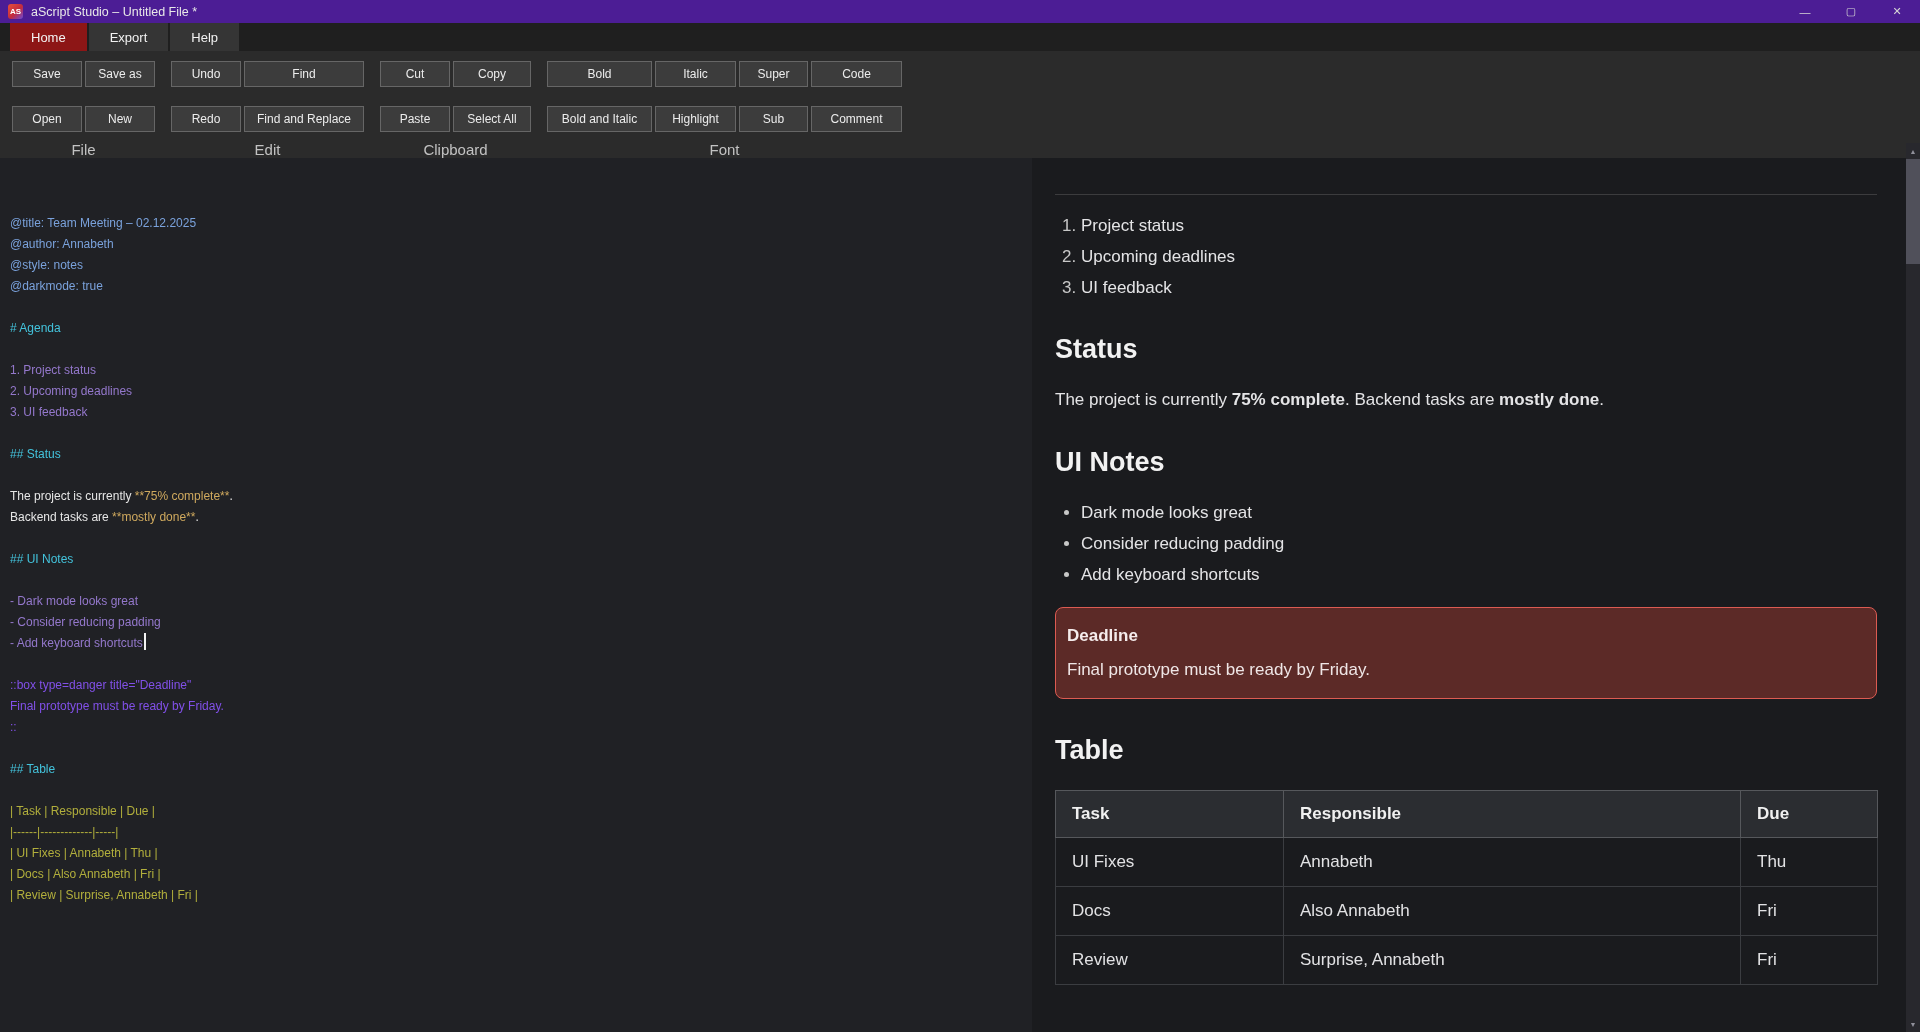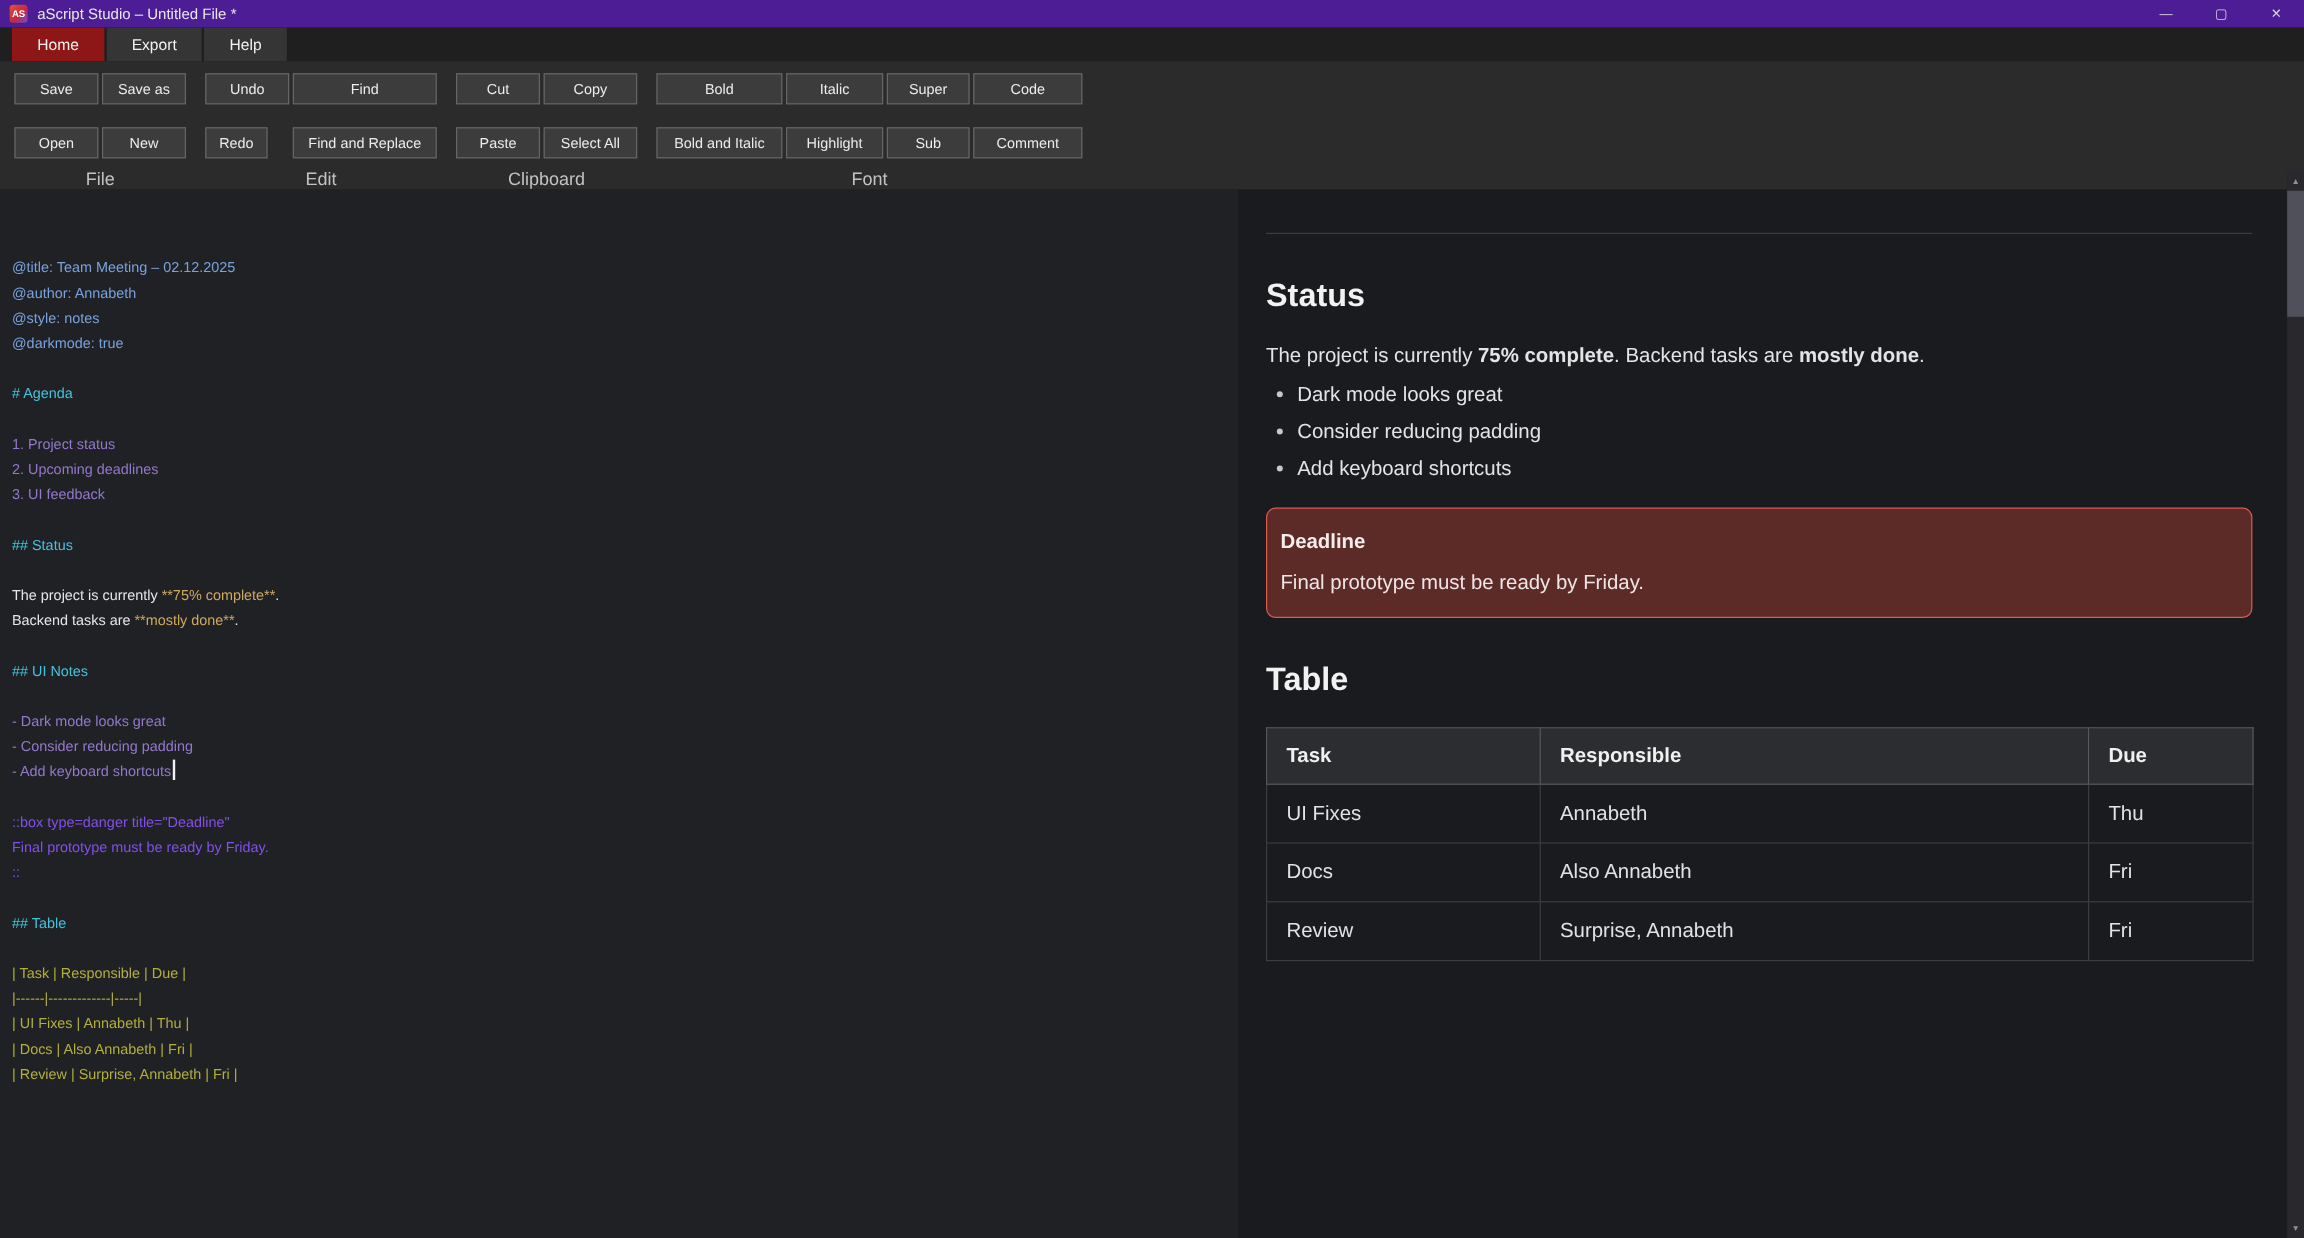--- a/index.html
+++ b/index.html
@@ -125,21 +125,21 @@
             <button class="rbtn" style="width: 70px;">Save as</button>
             <button class="rbtn" style="width: 70px;">New</button>
           </div>
         </div>
         <div class="group-label">File</div>
       </div>
       <div class="ribbon-group">
         <div class="group-cols">
           <div class="group-col">
             <button class="rbtn" style="width: 70px;">Undo</button>
-            <button class="rbtn" style="width: 52px; text-align: right;">Redo</button>
+            <button class="rbtn" style="width: 70px; text-align: right;">Redo</button>
           </div>
           <div class="group-col">
             <button class="rbtn" style="width: 120px;">Find</button>
             <button class="rbtn" style="width: 120px;">Find and Replace</button>
           </div>
         </div>
         <div class="group-label">Edit</div>
       </div>
       <div class="ribbon-group">
         <div class="group-cols">
@@ -178,22 +178,28 @@
     </div>
 
   <div class="main">
 
     <div class="editor">
       <div><div class="editor-line"><span class="c-meta">@title: Team Meeting – 02.12.2025</span></div><div class="editor-line"><span class="c-meta">@author: Annabeth</span></div><div class="editor-line"><span class="c-meta">@style: notes</span></div><div class="editor-line"><span class="c-meta">@darkmode: true</span></div><div class="editor-line"></div><div class="editor-line"><span class="c-heading"># Agenda</span></div><div class="editor-line"></div><div class="editor-line"><span class="c-list">1. Project status</span></div><div class="editor-line"><span class="c-list">2. Upcoming deadlines</span></div><div class="editor-line"><span class="c-list">3. UI feedback</span></div><div class="editor-line"></div><div class="editor-line"><span class="c-heading">## Status</span></div><div class="editor-line"></div><div class="editor-line"><span class="c-text">The project is currently </span><span class="c-bold">**75% complete**</span><span class="c-text">.</span></div><div class="editor-line"><span class="c-text">Backend tasks are </span><span class="c-bold">**mostly done**</span><span class="c-text">.</span></div><div class="editor-line"></div><div class="editor-line"><span class="c-heading">## UI Notes</span></div><div class="editor-line"></div><div class="editor-line"><span class="c-list">- Dark mode looks great</span></div><div class="editor-line"><span class="c-list">- Consider reducing padding</span></div><div class="editor-line"><span class="c-list">- Add keyboard shortcuts</span><span class="cursor"></span></div><div class="editor-line"></div><div class="editor-line"><span class="c-box">::box type=danger title="Deadline"</span></div><div class="editor-line"><span class="c-box">Final prototype must be ready by Friday.</span></div><div class="editor-line"><span class="c-box">::</span></div><div class="editor-line"></div><div class="editor-line"><span class="c-heading">## Table</span></div><div class="editor-line"></div><div class="editor-line"><span class="c-table">| Task | Responsible | Due |</span></div><div class="editor-line"><span class="c-table">|------|-------------|-----|</span></div><div class="editor-line"><span class="c-table">| UI Fixes | Annabeth | Thu |</span></div><div class="editor-line"><span class="c-table">| Docs | Also Annabeth | Fri |</span></div><div class="editor-line"><span class="c-table">| Review | Surprise, Annabeth | Fri |</span></div></div>
     </div>
 
     <div class="preview">
       <hr>
+      <ol>
+          <li>Project status</li>
+          <li>Upcoming deadlines</li>
+          <li>UI feedback</li>
+        </ol>
       <h2>Status</h2>
       <p><span>The project is currently </span><strong>75% complete</strong><span>. Backend tasks are </span><strong>mostly done</strong><span>.</span></p>
+      <h2>UI Notes</h2>
       <ul>
           <li>Dark mode looks great</li>
           <li>Consider reducing padding</li>
           <li>Add keyboard shortcuts</li>
         </ul>
       <div class="danger-box">
         <div class="danger-title">Deadline</div>
         <div class="danger-body">Final prototype must be ready by Friday.</div>
       </div>
       <h2>Table</h2>

